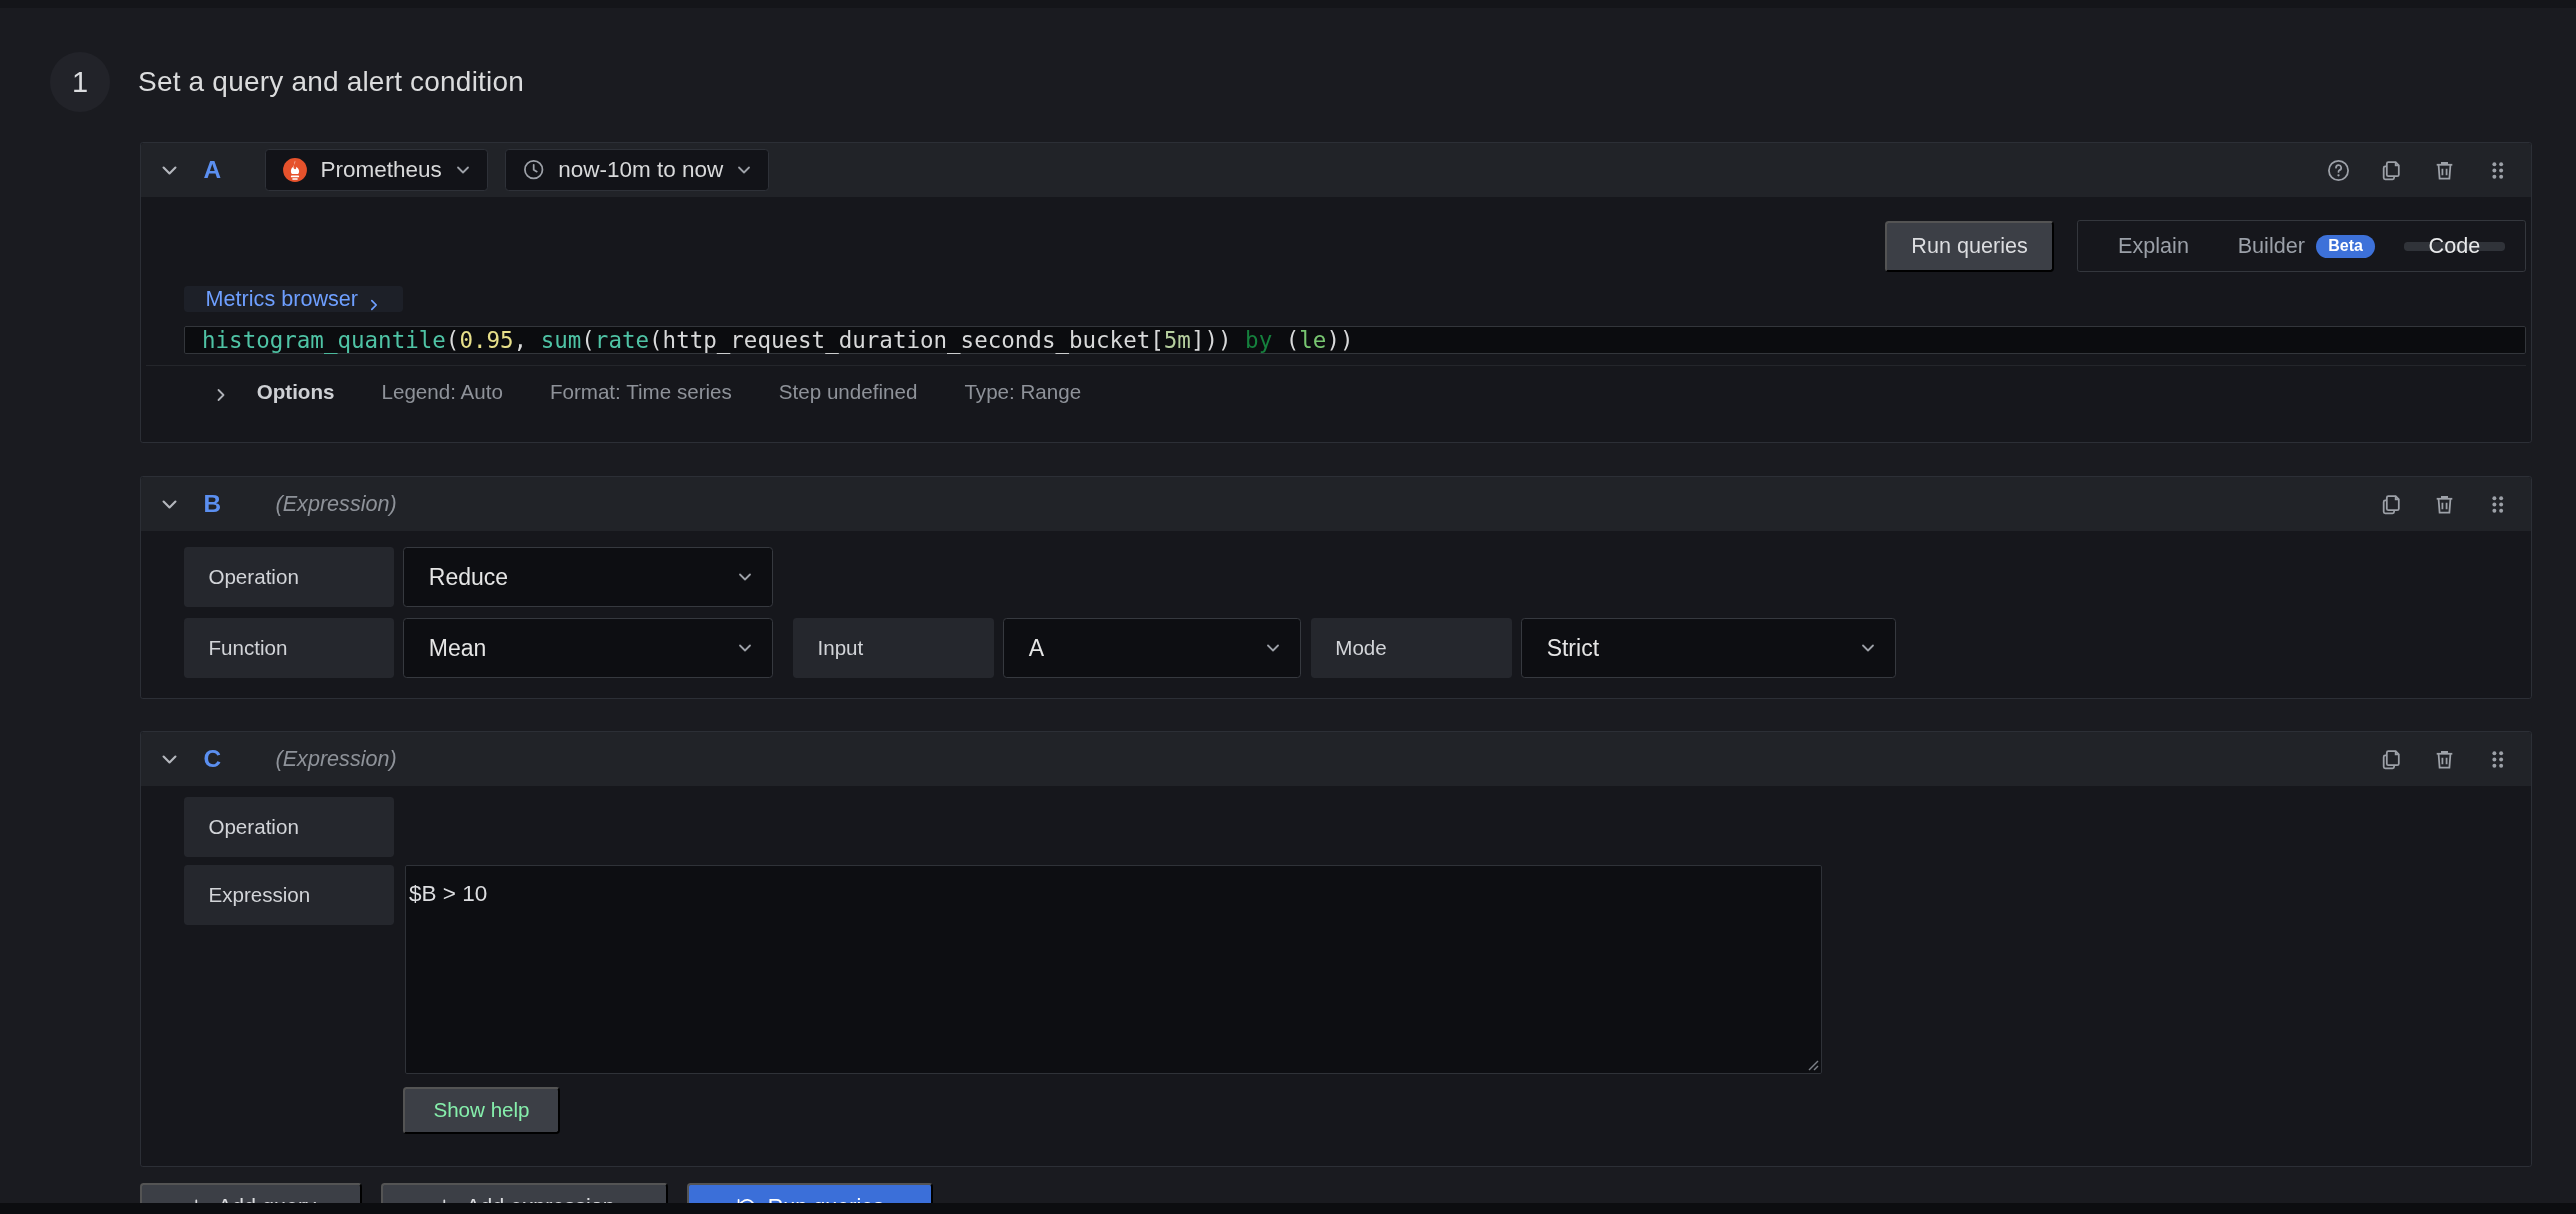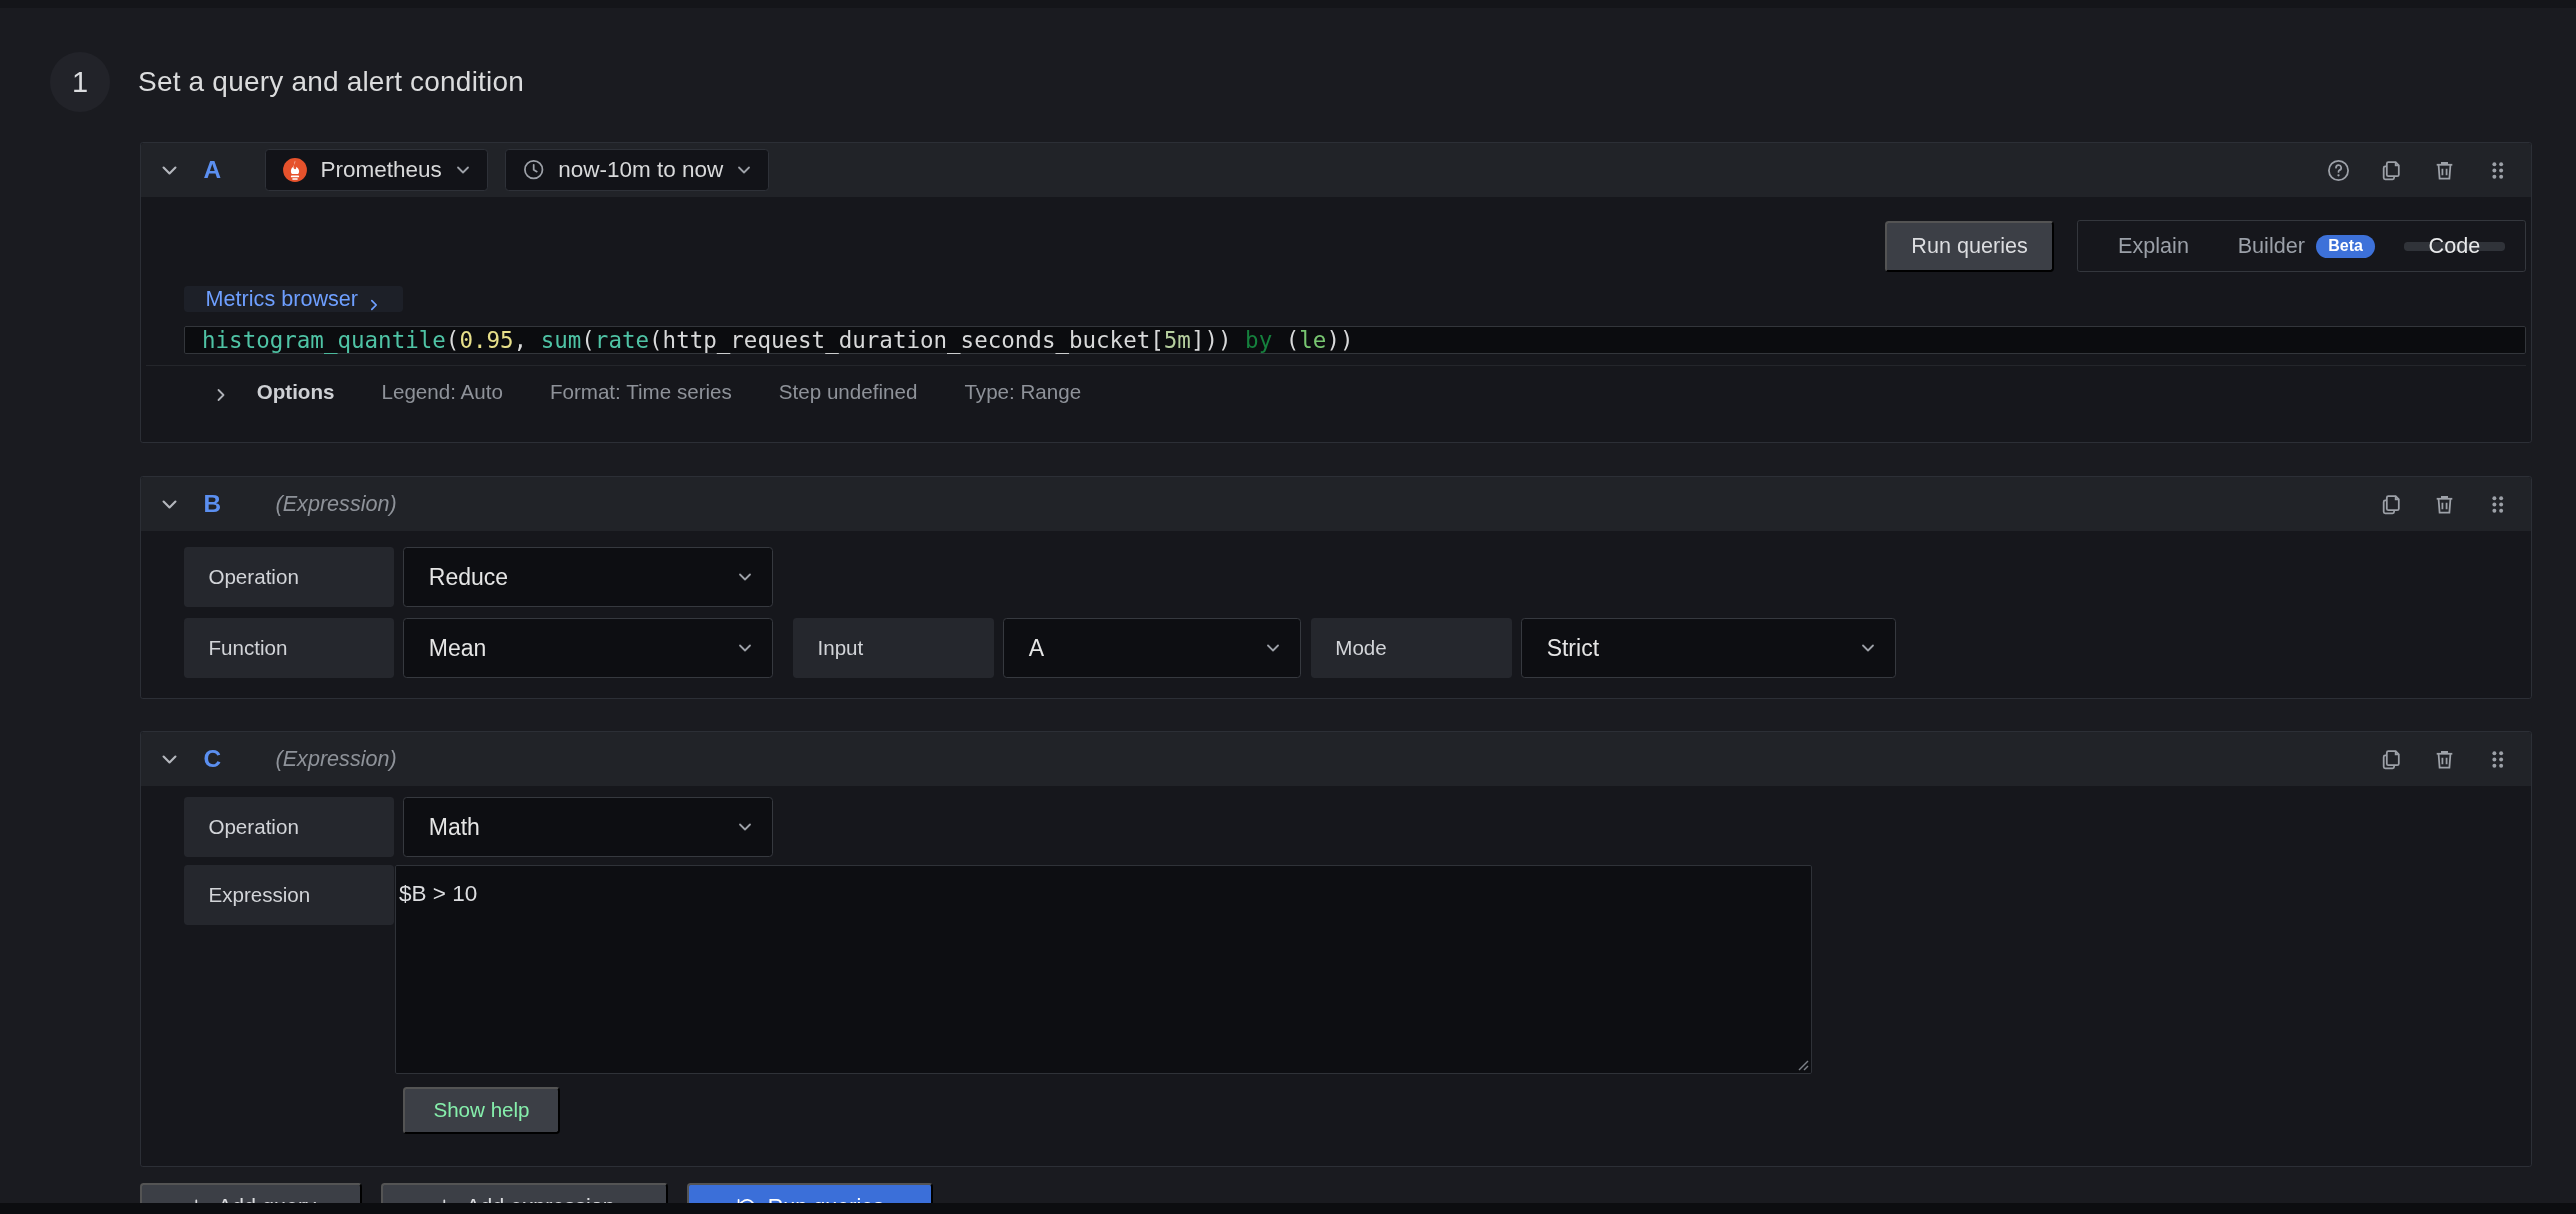--- a/index.html
+++ b/index.html
@@ -83,21 +83,21 @@
   .row1{margin-top:16px;} .row2{margin-top:11.2px;}
   .chip{width:210px;height:60px;background:var(--chip-bg);border-radius:3.7px;display:flex;align-items:center;padding-left:24.4px;font-size:20.6px;font-weight:500;color:#d2d4d8;flex:none;}
   .chip.small{width:201px;}
   .chip.ml{margin-left:10.3px;}
   .dropdown{height:60px;background:var(--input-bg);border:0.9px solid var(--input-border);border-radius:3.7px;display:flex;align-items:center;justify-content:space-between;padding:0 19px 0 24.4px;cursor:pointer;flex:none;}
   .dropdown .dval{font-size:23px;color:#e5e5e5;}
   .dropdown .dchev{width:16px;height:16px;color:#9da1a8;}
   .dd-w1{width:370px;} .dd-w2{width:298px;} .dd-w3{width:375px;}
 
   
-  .expr-row{display:flex;align-items:flex-start;margin-left:43px;gap:1px;margin-top:7.5px;}
+  .expr-row{display:flex;align-items:flex-start;margin-left:43px;gap:11px;margin-top:7.5px;}
   .expr-box-wrap{position:relative;width:1417px;height:209px;}
   .expr-textarea{width:100%;height:100%;background:var(--input-bg);border:0.9px solid #2f3238;border-radius:1.9px;color:#dcdde0;font-size:22.5px;font-family:"Liberation Sans",sans-serif;padding:15px 3px;resize:none;outline:none;}
   .resize-grip{position:absolute;right:2.8px;bottom:2.8px;width:16px;height:16px;color:#7d8087;cursor:nwse-resize;}
   .btn-show-help{margin:13px 0 0 262px;height:47px;width:157px;background:var(--btn-secondary);color:#86efac;font-size:20.6px;}
 
   
   .footer-row{position:absolute;left:140px;top:1183px;display:flex;gap:19px;z-index:10;}
   .fbtn{height:47px;border-radius:3.7px;display:flex;align-items:center;justify-content:center;gap:11.2px;font-size:21.6px;font-weight:500;cursor:pointer;}
   .fbtn svg{width:20.6px;height:20.6px;}
   .fbtn-add-query{width:222px;background:var(--btn-secondary);color:#dcdde0;}
@@ -343,28 +343,20 @@
             <circle cx="15.5" cy="12" r="1.9"></circle>
             <circle cx="9" cy="18" r="1.9"></circle>
             <circle cx="15.5" cy="18" r="1.9"></circle>
           </svg>
       </span>
     </div>
   </div>
 
   <div class="fieldrow row1" style="margin-top:11.2px">
     <div class="chip">Operation</div>
-    <div class="dropdown dd-w1">
-      <span class="dval">Math</span>
-      <span class="dchev">
-        <svg viewBox="0 0 16 16">
-            <path d="M3 5.5 L8 10.5 L13 5.5" fill="none" stroke="currentColor" stroke-width="1.8" stroke-linecap="round" stroke-linejoin="round"></path>
-          </svg>
-      </span>
-    </div>
   </div>
 
   <div class="expr-row">
     <div class="chip">Expression</div>
     <div class="expr-box-wrap">
       <textarea class="expr-textarea" spellcheck="false" style="">$B &gt; 10</textarea>
       <span class="resize-grip">
         <svg viewBox="0 0 16 16" fill="none" stroke="currentColor" stroke-width="1.4">
             <path d="M15 6 L6 15"></path>
             <path d="M15 11 L11 15"></path>

